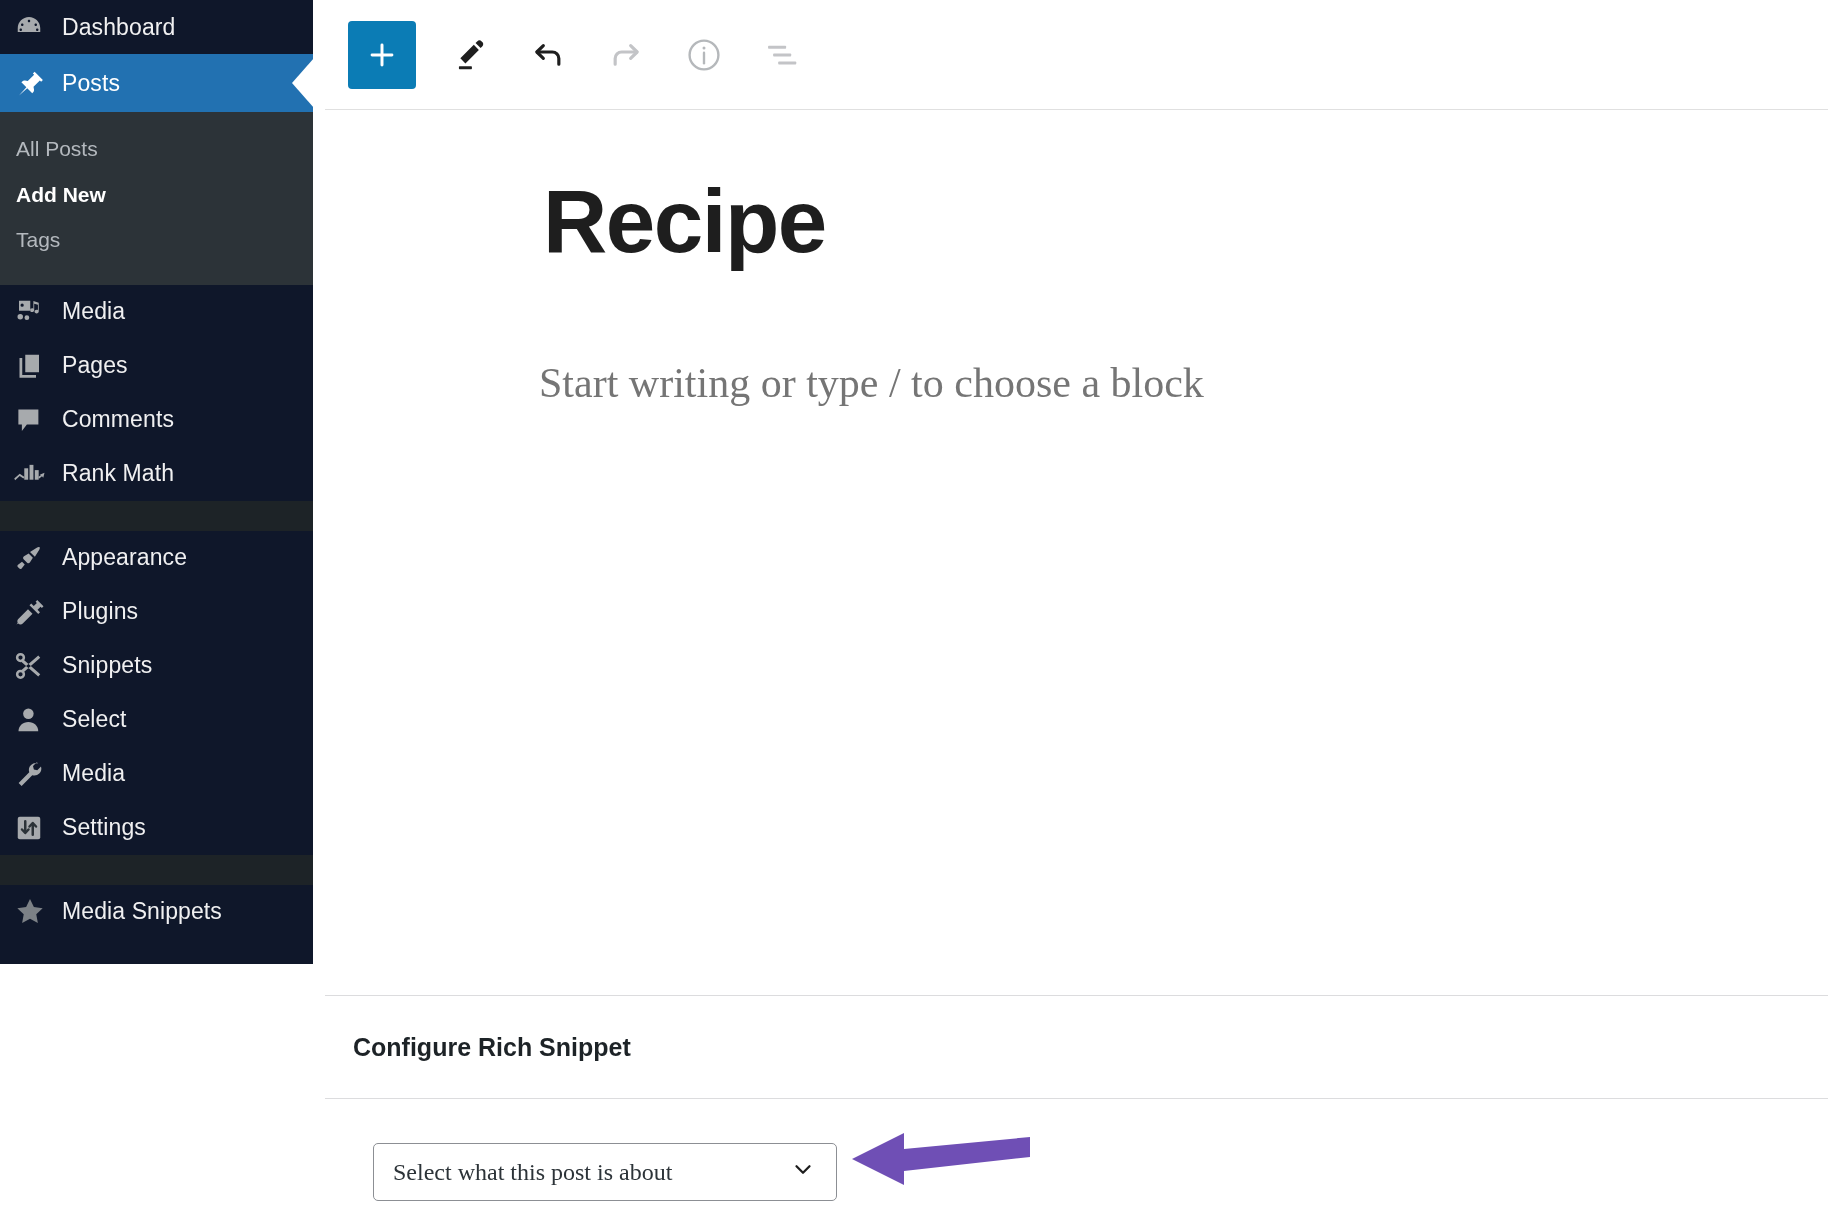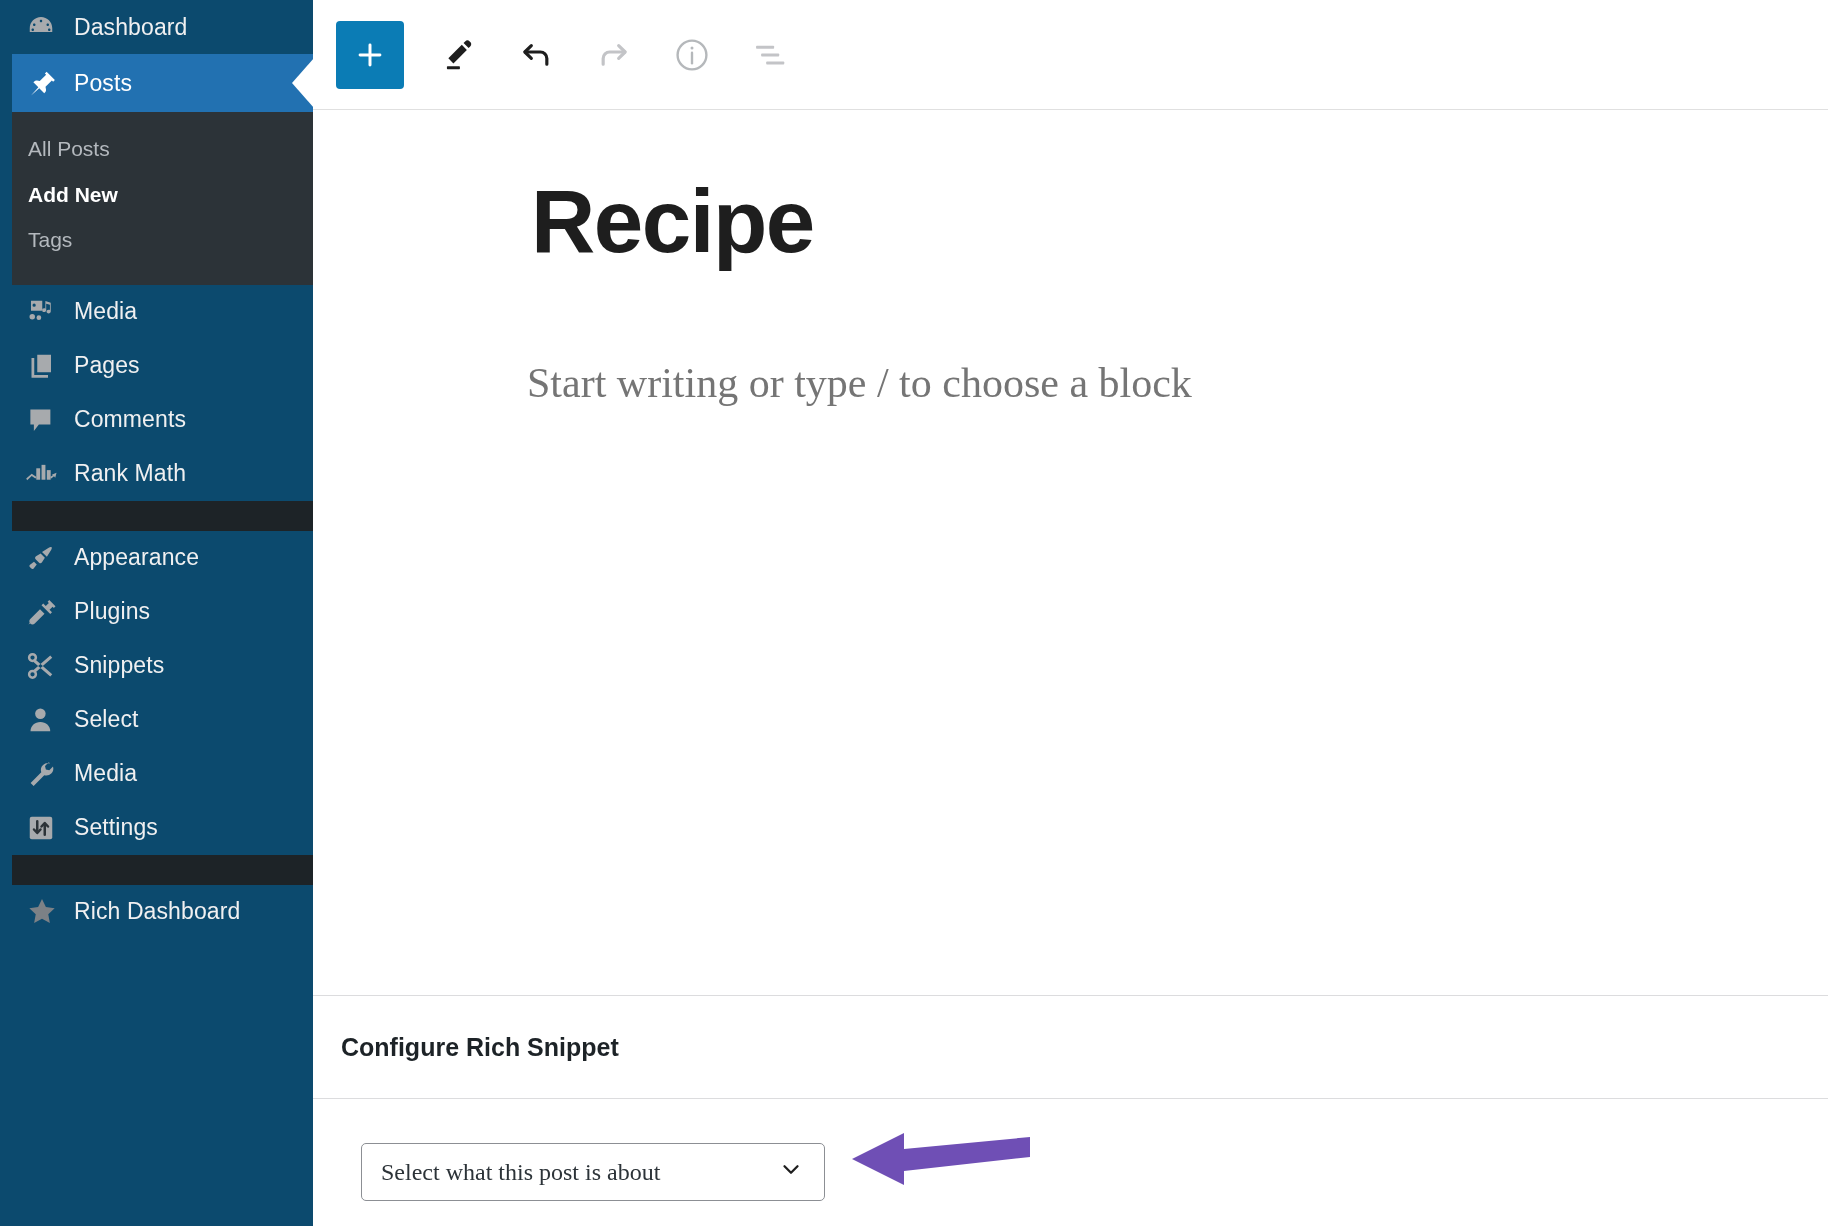--- a/index.html
+++ b/index.html
@@ -13,26 +13,25 @@
   #app {
     position: relative;
     width: 1828px;
     height: 1226px;
     display: flex;
   }
 
   
   #sidebar {
     width: 313px;
-    height: 1226px;
-    background: #0c4a6e;
+    height: 964px;
+    background: #0f172a;
     flex: 0 0 313px;
     position: relative;
     overflow: visible;
-    padding-left: 12px;
   }
   .menu-item {
     position: relative;
     display: flex;
     align-items: center;
     height: 54px;
     padding-left: 14px;
     color: #f0f0f1;
     font-size: 23px;
     letter-spacing: 0.1px;
@@ -81,20 +80,21 @@
   .submenu-item.active { color: #ffffff; font-weight: bold; }
   .menu-sep { height: 30px; background: #1d2327; }
 
   
   #main {
     flex: 1 1 auto;
     height: 1205px;
     background: #ffffff;
     position: relative;
     overflow: hidden;
+    padding-left: 12px;
   }
   #editor-toolbar {
     height: 110px;
     border-bottom: 1px solid #e0e0e0;
     display: flex;
     align-items: center;
     padding-left: 23px;
     gap: 6px;
   }
   .tb-btn {
@@ -312,21 +312,21 @@
     </div>
 
     <div class="menu-sep"></div>
 
     <div class="menu-item">
       <span class="mi-icon">
         <svg width="32" height="32" viewBox="0 0 24 24" fill="#7c8186">
           <path d="M12 2.2l2.9 6 6.6.9-4.8 4.6 1.2 6.5L12 17.1l-5.9 3.1 1.2-6.5L2.5 9.1l6.6-.9 2.9-6z"></path>
         </svg>
       </span>
-      <span class="mi-label">Rich Dashboard</span>
+      <span class="mi-label">Media Snippets</span>
     </div>
 
   </nav>
 
   <section id="main">
 
     <div id="editor-toolbar">
 
       <button class="tb-btn primary">
         <svg width="34" height="34" viewBox="0 0 24 24" fill="none" stroke="#ffffff" stroke-width="2.1" stroke-linecap="round">

